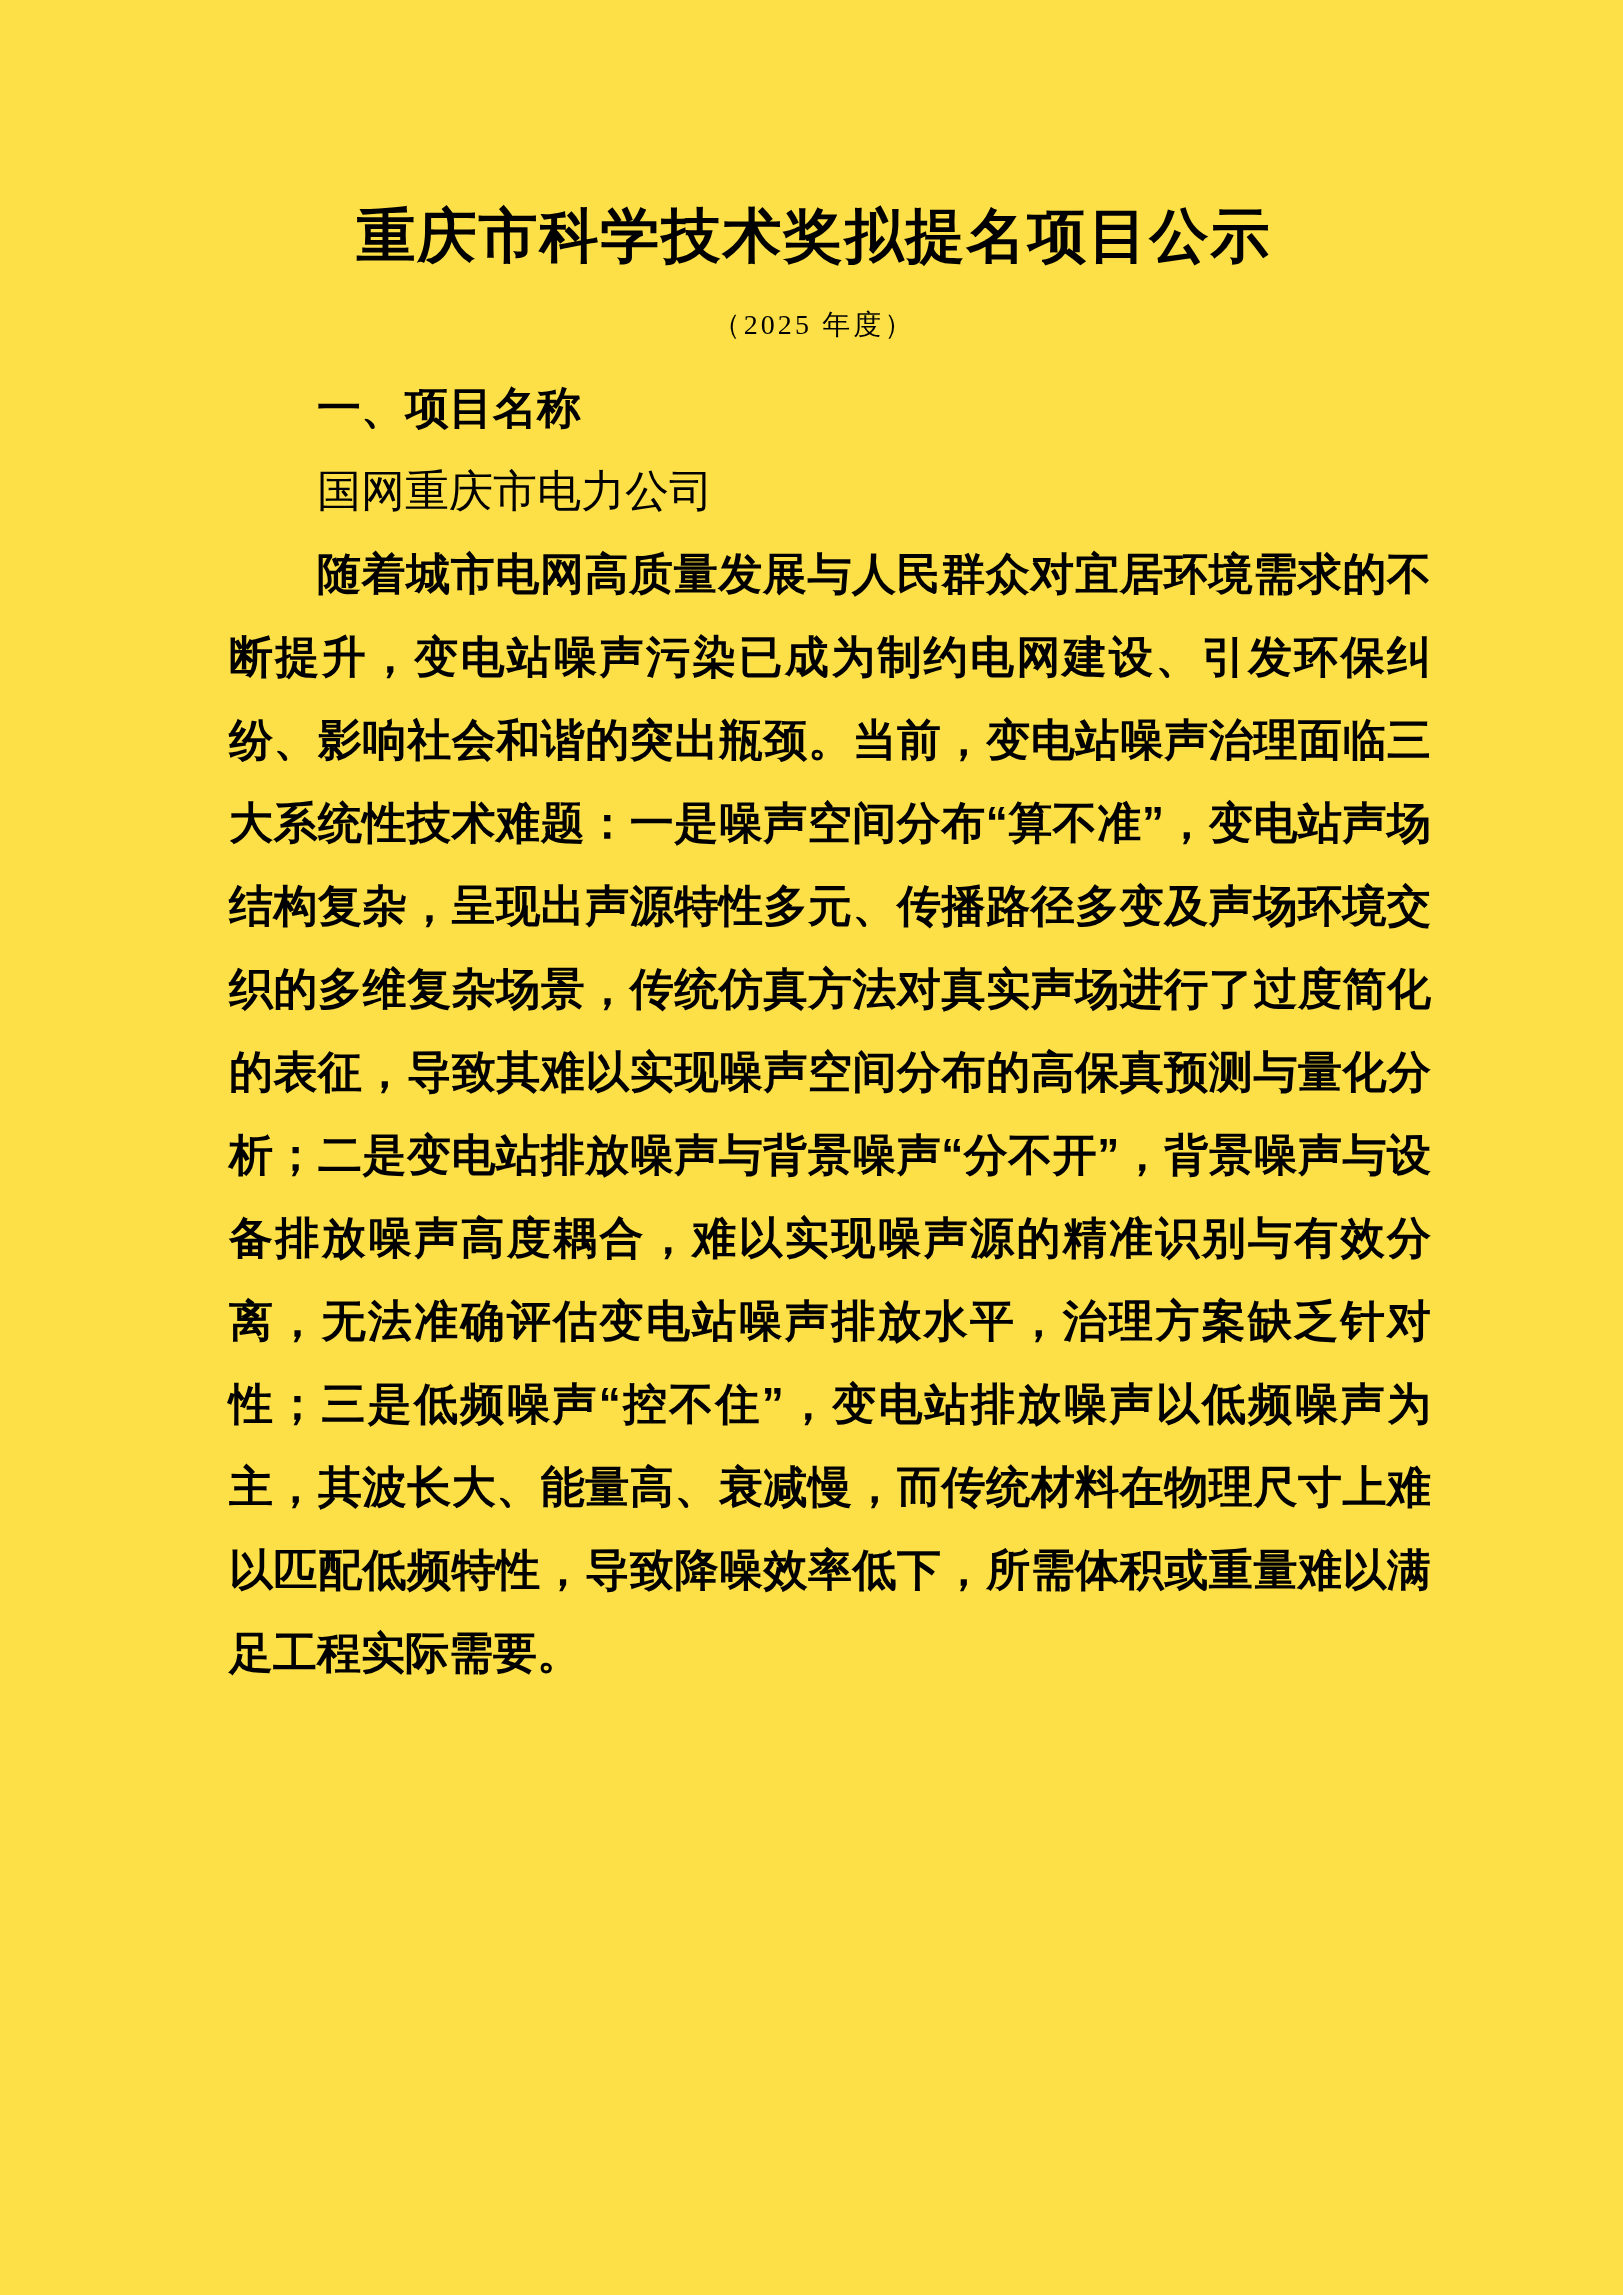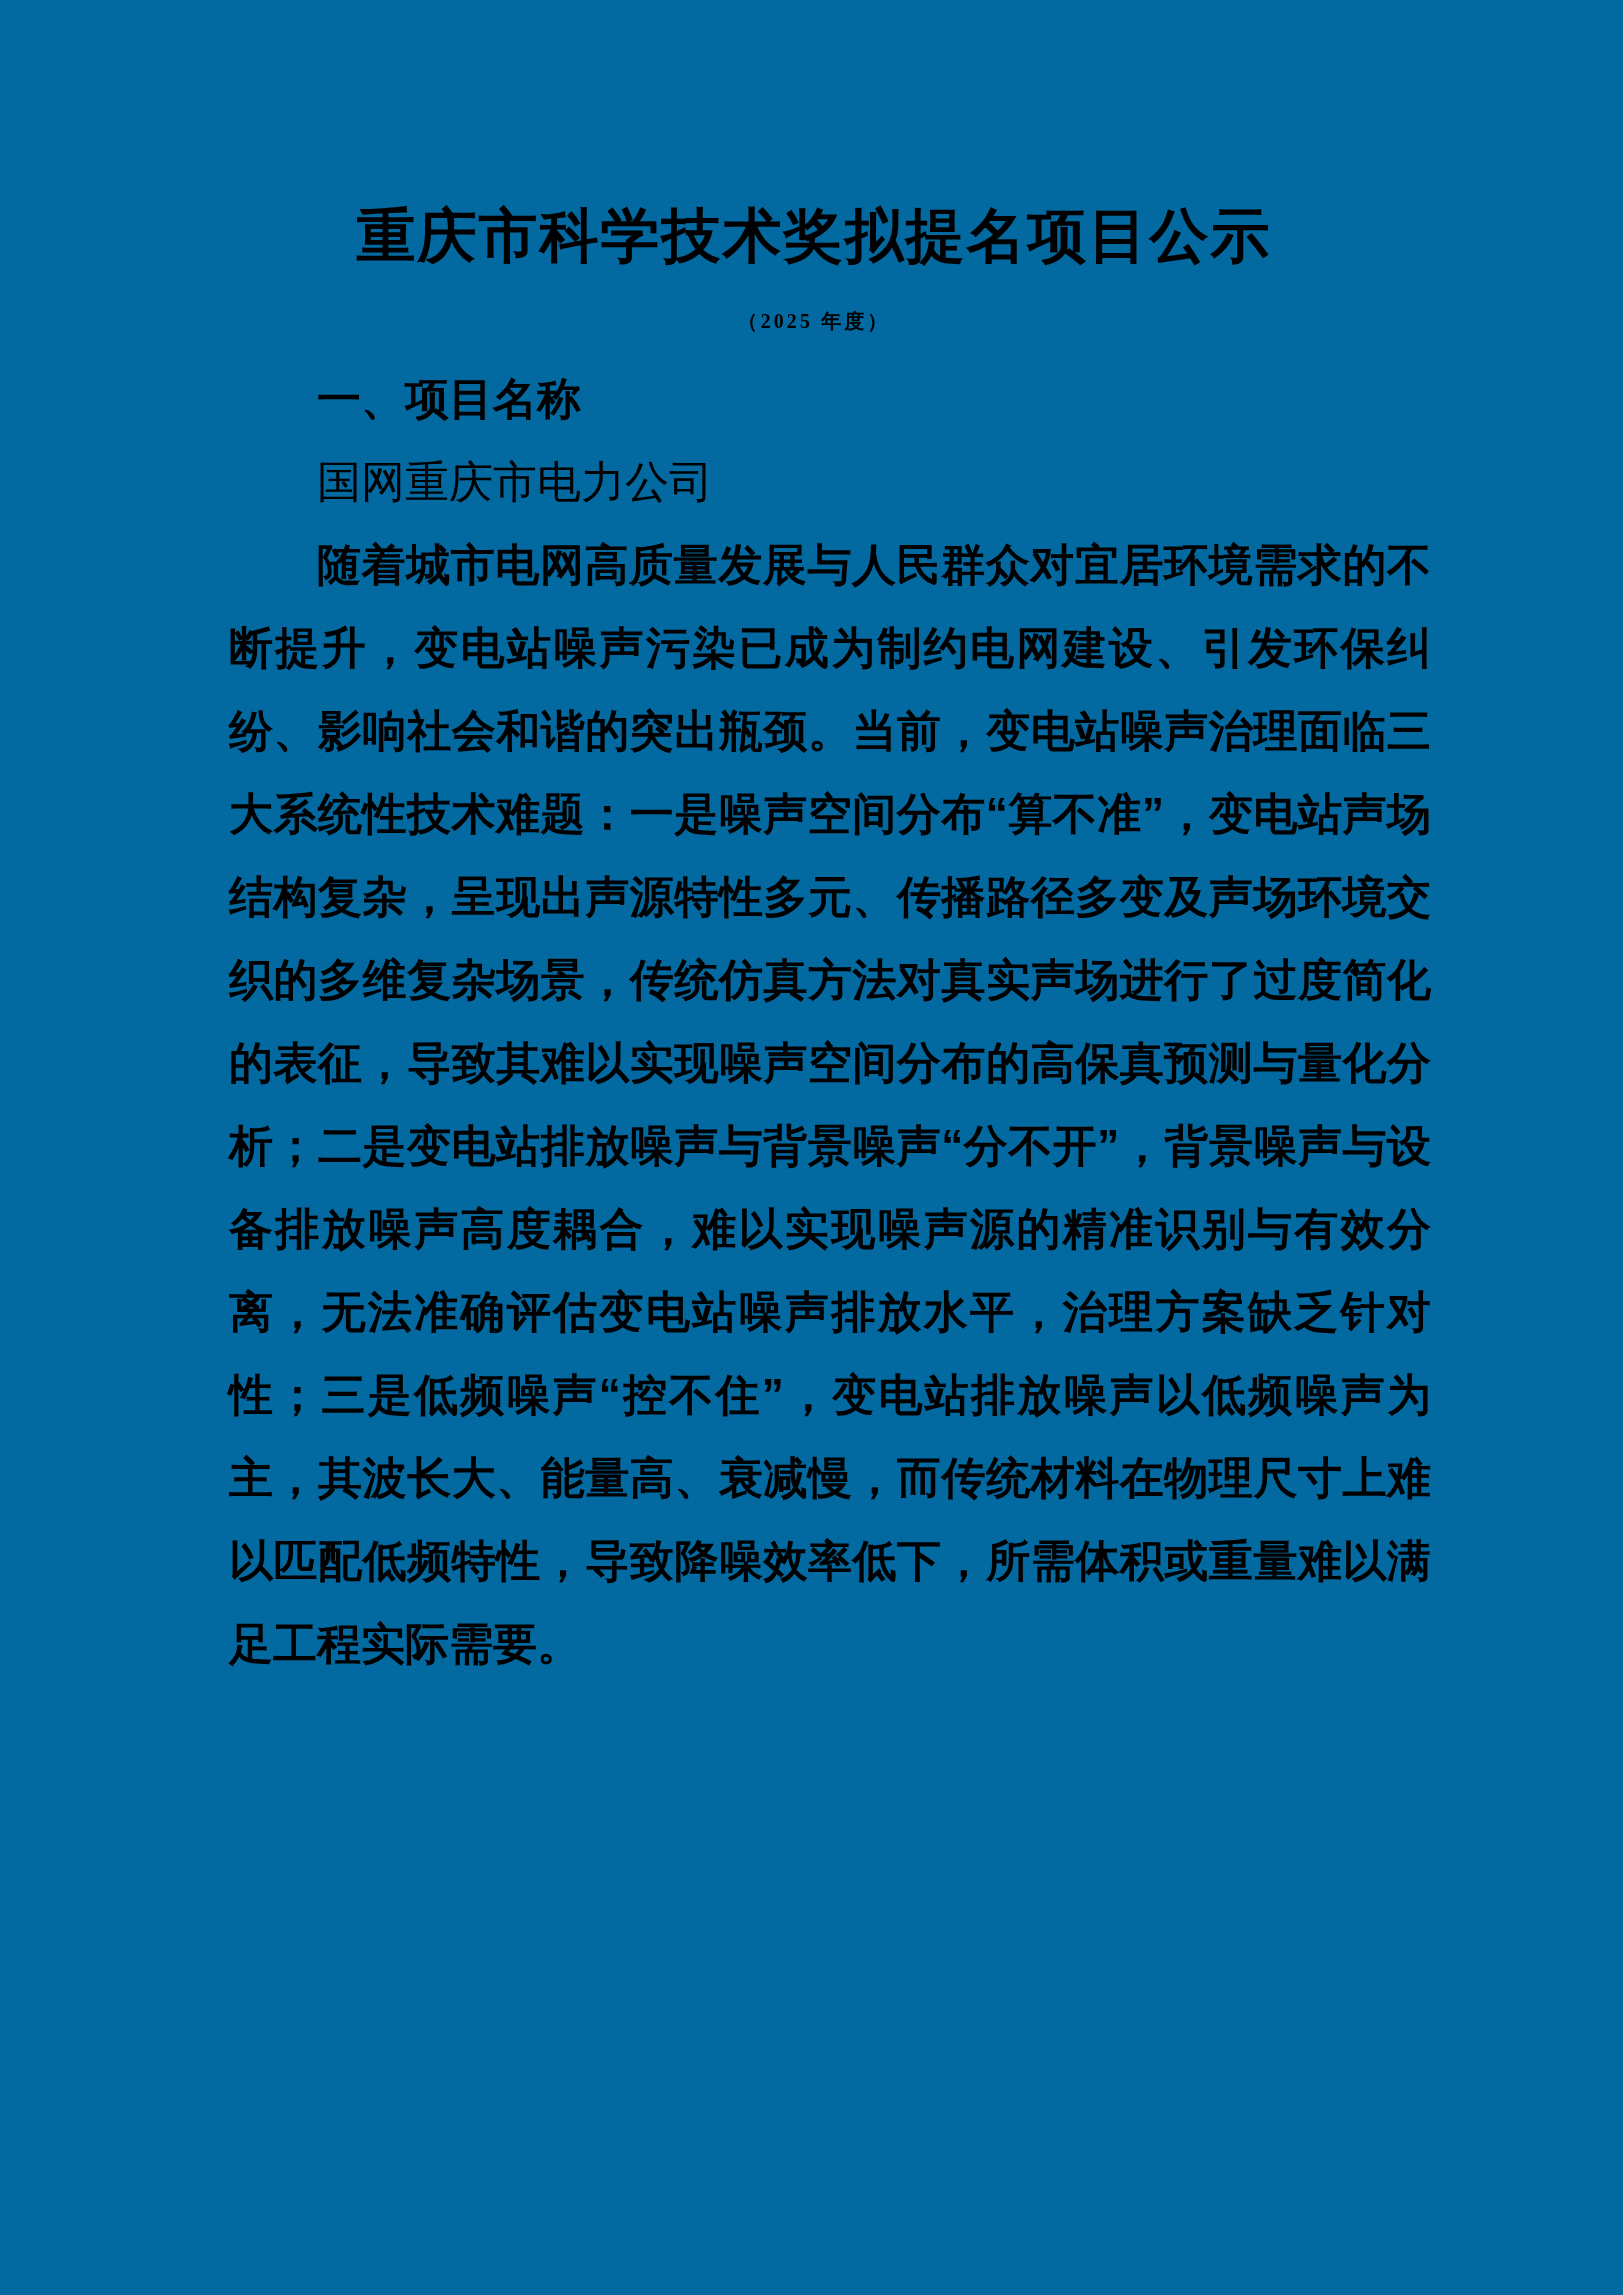--- a/index.html
+++ b/index.html
@@ -1,42 +1,42 @@
 <!DOCTYPE html>
 <html style="font-size:8.2px"><head>
 <meta charset="utf-8">
 <style>
   html, body { margin: 0; padding: 0; background: #ffffff; }
   .page {
     position: relative;
     width: 1623px;
     height: 2295px;
     margin: 0;
-    background: #0369a1;
+    background: #fde047;
     color: #000000;
     box-sizing: border-box;
     padding: 204px 192px 0 197px;
     overflow: hidden;
   }
   .title {
     margin: 0;
     text-align: center;
     font-family: "Liberation Serif", serif;
     font-weight: 700;
     font-size: 59px;
     line-height: 1.1;
     letter-spacing: 2px;
     white-space: nowrap;
   }
   .subtitle {
     margin-top: 41px;
     text-align: center;
     font-family: "Liberation Serif", serif;
-    font-weight: 700;
-    font-size: 20px;
+    font-weight: 400;
+    font-size: 28px;
     line-height: 1.1;
     letter-spacing: 3.1px;
   }
   .content {
     margin-top: 25.6px;
     font-family: "Liberation Sans", sans-serif;
     font-size: 44px;
     line-height: 83px;
     text-align: left;
     margin-left: 32px;

